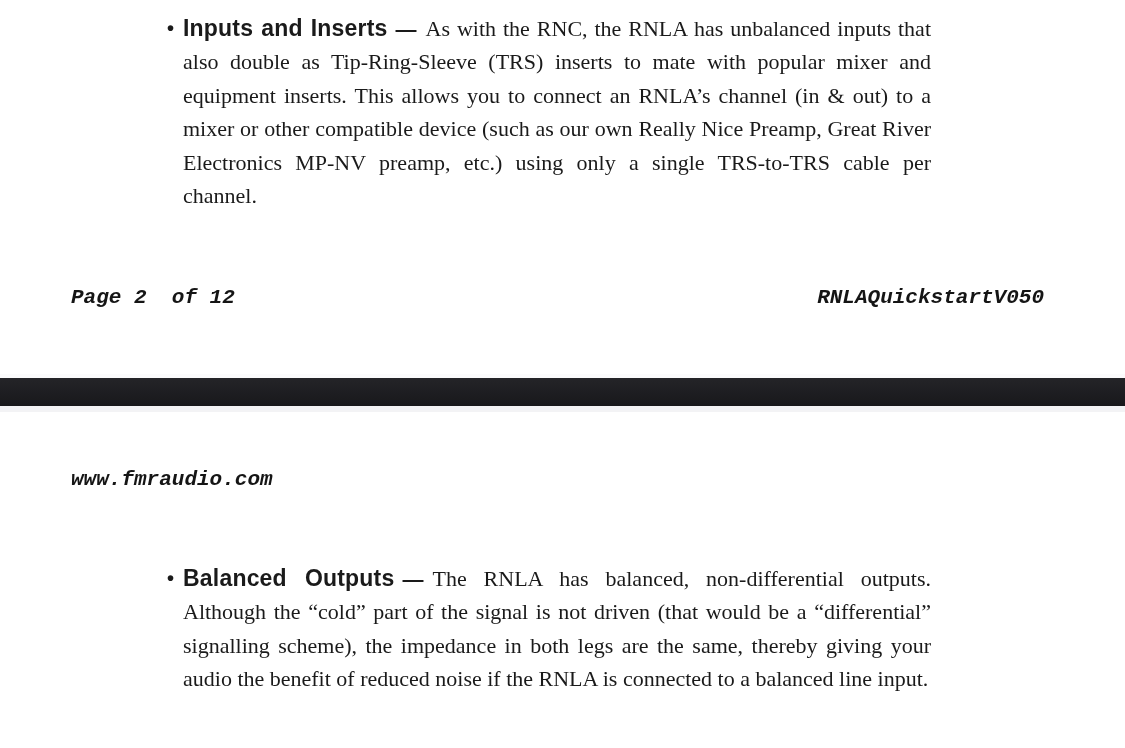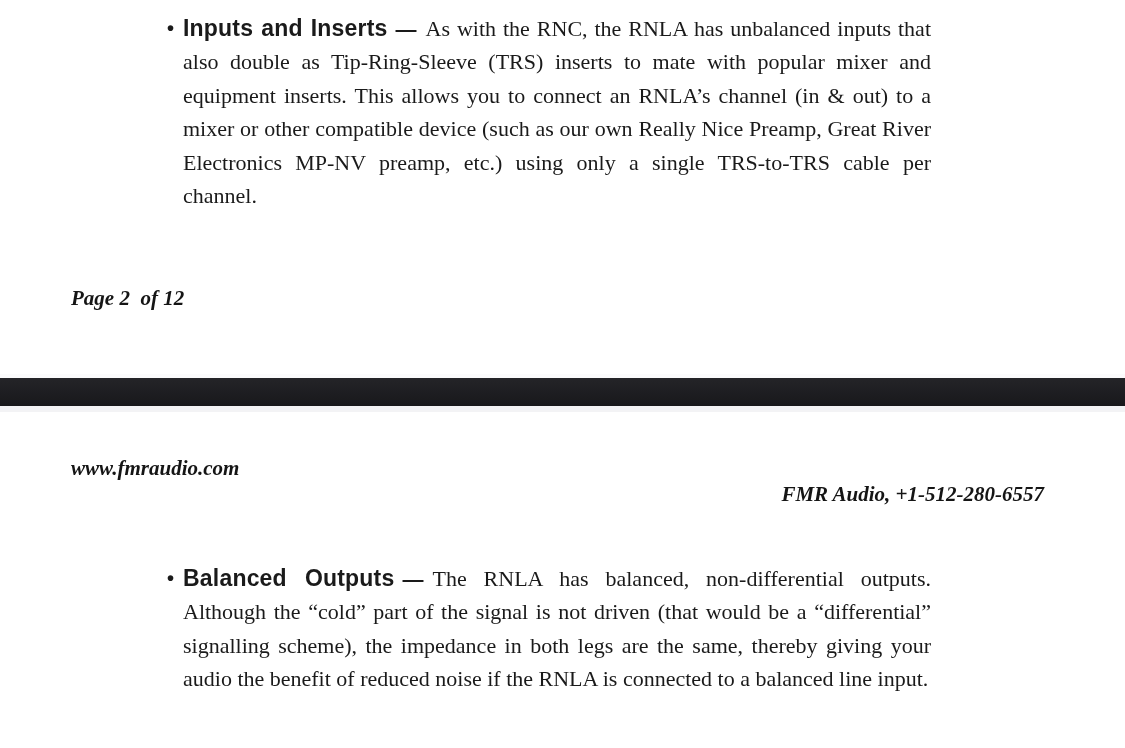--- a/index.html
+++ b/index.html
@@ -44,33 +44,33 @@
   }
   .italic-word { }
 
   
   .meta-row {
     position: absolute;
     left: 71px;
     width: 973px;
     display: flex;
     justify-content: space-between;
-    font-family: Liberation Serif, serif;
+    font-family: Liberation Mono, monospace;
     font-weight: 700;
     font-style: italic;
     font-size: 21px;
     line-height: 26px;
     color: #151515;
     white-space: pre;
   }
   .meta-row .meta-left  { text-align: left; }
   .meta-row .meta-right { text-align: right; }
 
   .row-footer { top: 285px; }
-  .row-header { top: 455px; flex-direction: column; }
+  .row-header { top: 467px; }
 
   .para-1 { left: 183px; top: 12px; }
   .para-2 { left: 183px; top: 562px; }
 
   
   .edge-above {
     position: absolute; left: 0; top: 374px;
     width: 1125px; height: 4px;
     background: #fbfbfc;
   }
@@ -92,33 +92,33 @@
 
   <section>
 
     <div class="bullet-item para-1">
       <span class="bullet-marker">•</span>
       <p class="body-text"><span class="lead-title">Inputs and Inserts</span><span class="lead-dash">—</span><span>As with the RNC, the RNLA has unbalanced inputs that also double as Tip-Ring-Sleeve (TRS) inserts to mate with popular mixer and equipment inserts. This allows you to connect an RNLA’s channel (in &amp; out) to a mixer or other compatible device (such as our own Really Nice Preamp, Great River Electronics MP-NV preamp, etc.) using only a single TRS-to-TRS cable per channel.</span></p>
     </div>
 
     <div class="meta-row row-footer">
       <span class="meta-left">Page 2  of 12</span>
+      <span class="meta-right">RNLAQuickstartV050</span>
     </div>
 
   </section>
 
   <div class="edge-above"></div>
   <div class="separator-bar"></div>
   <div class="edge-below"></div>
 
   <section>
 
     <div class="meta-row row-header">
       <span class="meta-left">www.fmraudio.com</span>
-      <span class="meta-right">FMR Audio, +1-512-280-6557</span>
     </div>
 
     <div class="bullet-item para-2">
       <span class="bullet-marker">•</span>
       <p class="body-text"><span class="lead-title">Balanced Outputs</span><span class="lead-dash">—</span><span>The RNLA has balanced, non-differential outputs. Although the “cold” part of the signal is not driven (that would be a “differential” signalling scheme), the impedance in both legs are the same, thereby giving your audio the benefit of reduced noise </span><span class="italic-word">if</span><span> the RNLA is connected to a balanced line input.</span></p>
     </div>
 
   </section>
 
 </div>

